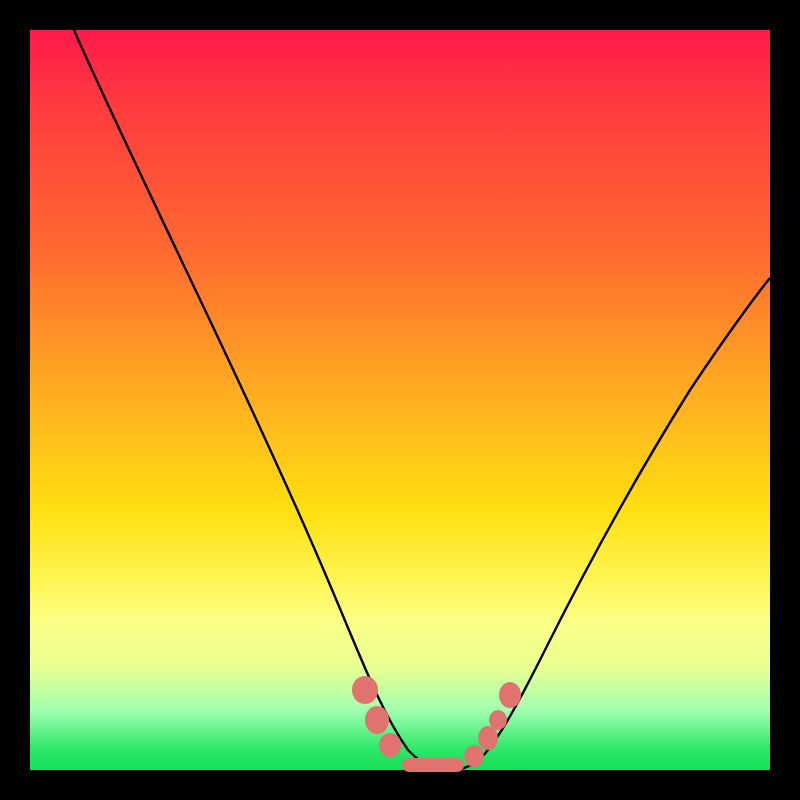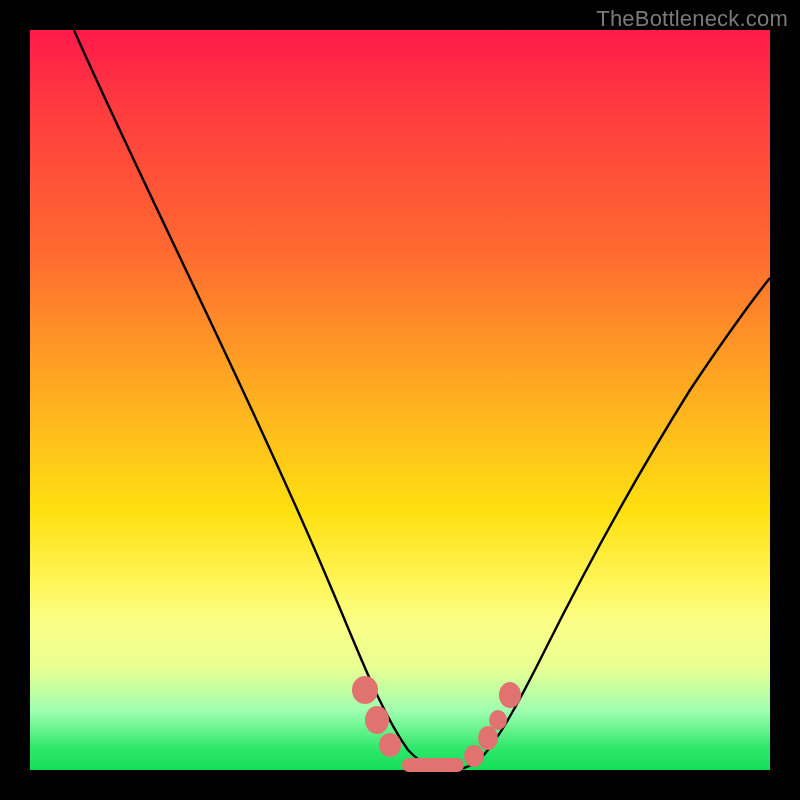--- a/index.html
+++ b/index.html
@@ -58,21 +58,20 @@
     width: 100%;
     height: 100%;
     overflow: visible;
   }
 </style>
 </head>
 <body>
 
 <div class="frame">
 
-  <div class="watermark">TheBottleneck.com</div>
 
   <div class="plot-area">
 
     <svg class="curve" viewBox="0 0 740 740" preserveAspectRatio="none">
 
       <path fill="none" stroke="#000" stroke-width="2.4" d="M 44 0
                C 70 60, 118 160, 175 280
                C 220 375, 260 460, 300 555
                C 330 625, 350 680, 378 720
                C 392 735, 406 740, 420 740

